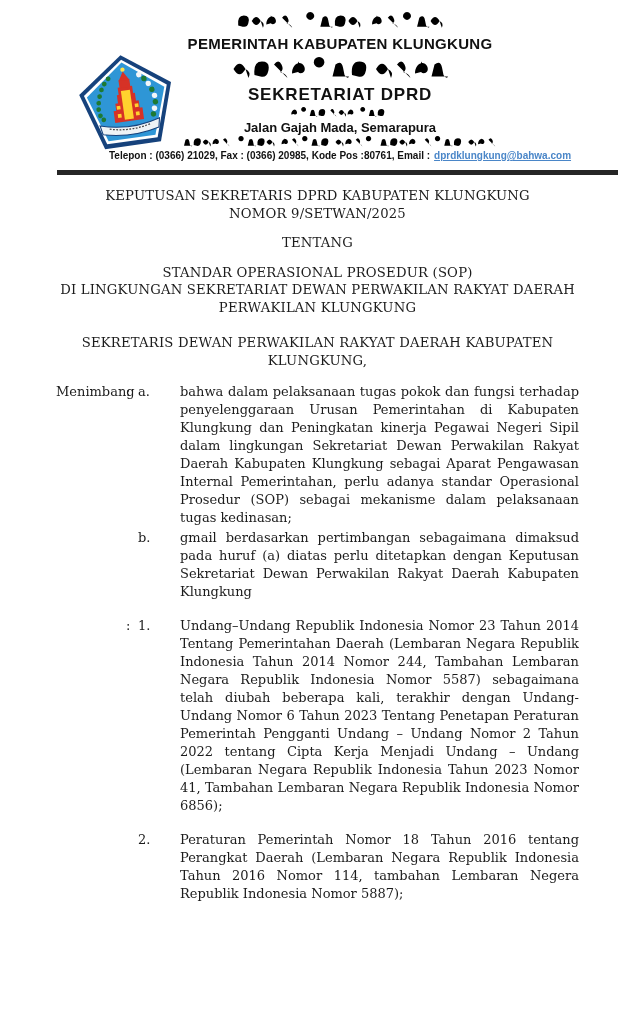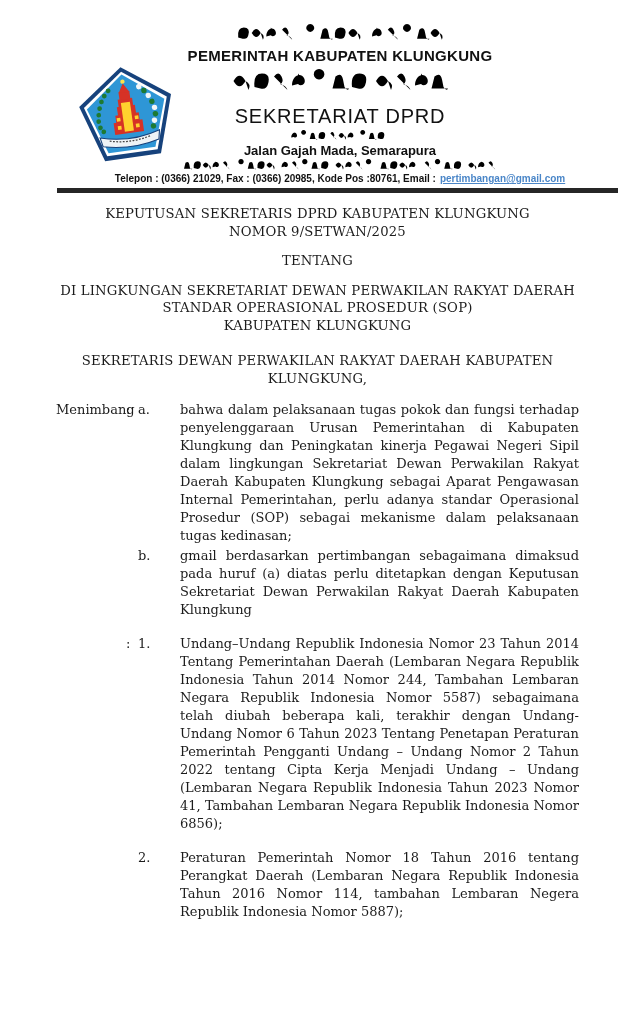--- a/index.html
+++ b/index.html
@@ -3,40 +3,40 @@
 <meta charset="utf-8">
 <style>
   * { margin:0; padding:0; box-sizing:border-box; }
   html,body { background:#ffffff; }
   body {
     width:644px; min-height:1024px; margin:0 auto;
     font-family:"DejaVu Serif", serif;
     color:#1c1c1c;
     overflow-x:hidden;
   }
-  .page { width:644px; min-height:1024px; background:#fff; position:relative; padding-top:24px; }
+  .page { width:644px; min-height:1024px; background:#fff; position:relative; padding-top:12px; }
 
   
   .letterhead { position:relative; min-height:154px; }
   .emblem {
     position:absolute; left:72px; top:40px; width:110px; height:100px;
     transform:rotate(-8deg);
   }
   .lh-text {
     margin-left:95px; width:490px; text-align:center;
     font-family:"Liberation Sans", sans-serif; color:#111;
   }
   .script { display:flex; justify-content:center; align-items:center; }
   .script svg { display:block; }
   .script-top { color:#4c473f; height:18px; }
   .script-big { color:#1d1b18; height:24px; margin-top:5px; }
   .script-small { color:#6b675f; height:11px; margin-top:2px; }
   .script-addr { color:#55514a; height:12px; margin-top:1px; }
   .gov { font-size:15px; font-weight:700; letter-spacing:.3px; margin-top:5px; }
-  .office { font-size:20px; font-weight:400; letter-spacing:.8px; margin-top:12px; }
+  .office { font-size:17px; font-weight:700; letter-spacing:.8px; margin-top:4px; }
   .addr { font-size:13px; font-weight:700; margin-top:2px; }
   .contact { font-size:10px; font-weight:700; margin-top:2px; white-space:nowrap; }
   .email { color:#4a86c8; text-decoration:underline; margin-left:4px; font-weight:700; cursor:pointer; }
 
   .rule {
     margin:4px 0 0 57px; width:561px; height:3px;
     border-top:3px solid #262626; border-bottom:2px solid #262626;
   }
 
   
@@ -226,40 +226,40 @@
             <use href="#bg3" x="334"></use>
             <use href="#bg5" x="347"></use>
             <use href="#bg2" x="360"></use>
           <use href="#bg4" x="380"></use>
             <use href="#bg1" x="393"></use>
             <use href="#bg6" x="406"></use>
         </svg>
       </div>
 
       <div class="contact">
-        <span>Telepon : (0366) 21029, Fax : (0366) 20985, Kode Pos :80761, Email :</span><a class="email">pertimbangan@gmail.com</a>
+        <span>Telepon : (0366) 21029, Fax : (0366) 20985, Kode Pos :80761, Email :</span><a class="email">dprdklungkung@bahwa.com</a>
       </div>
     </div>
   </header>
 
   <div class="rule"></div>
 
   <main class="docbody">
 
     <div class="centerblock tb1">
       <div>KEPUTUSAN SEKRETARIS DPRD KABUPATEN KLUNGKUNG</div>
       <div>NOMOR 9/SETWAN/2025</div>
     </div>
 
     <div class="centerblock tentang">TENTANG</div>
 
     <div class="centerblock subject">
+      <div>STANDAR OPERASIONAL PROSEDUR (SOP)</div>
       <div>DI LINGKUNGAN SEKRETARIAT DEWAN PERWAKILAN RAKYAT DAERAH</div>
-      <div>STANDAR OPERASIONAL PROSEDUR (SOP)</div>
-      <div>KABUPATEN KLUNGKUNG</div>
+      <div>PERWAKILAN KLUNGKUNG</div>
     </div>
 
     <div class="centerblock issuer">
       <div>SEKRETARIS DEWAN PERWAKILAN RAKYAT DAERAH KABUPATEN</div>
       <div>KLUNGKUNG,</div>
     </div>
 
     <section class="clause menimbang">
       <div class="lbl">Menimbang</div>
       <div class="col">:</div>

